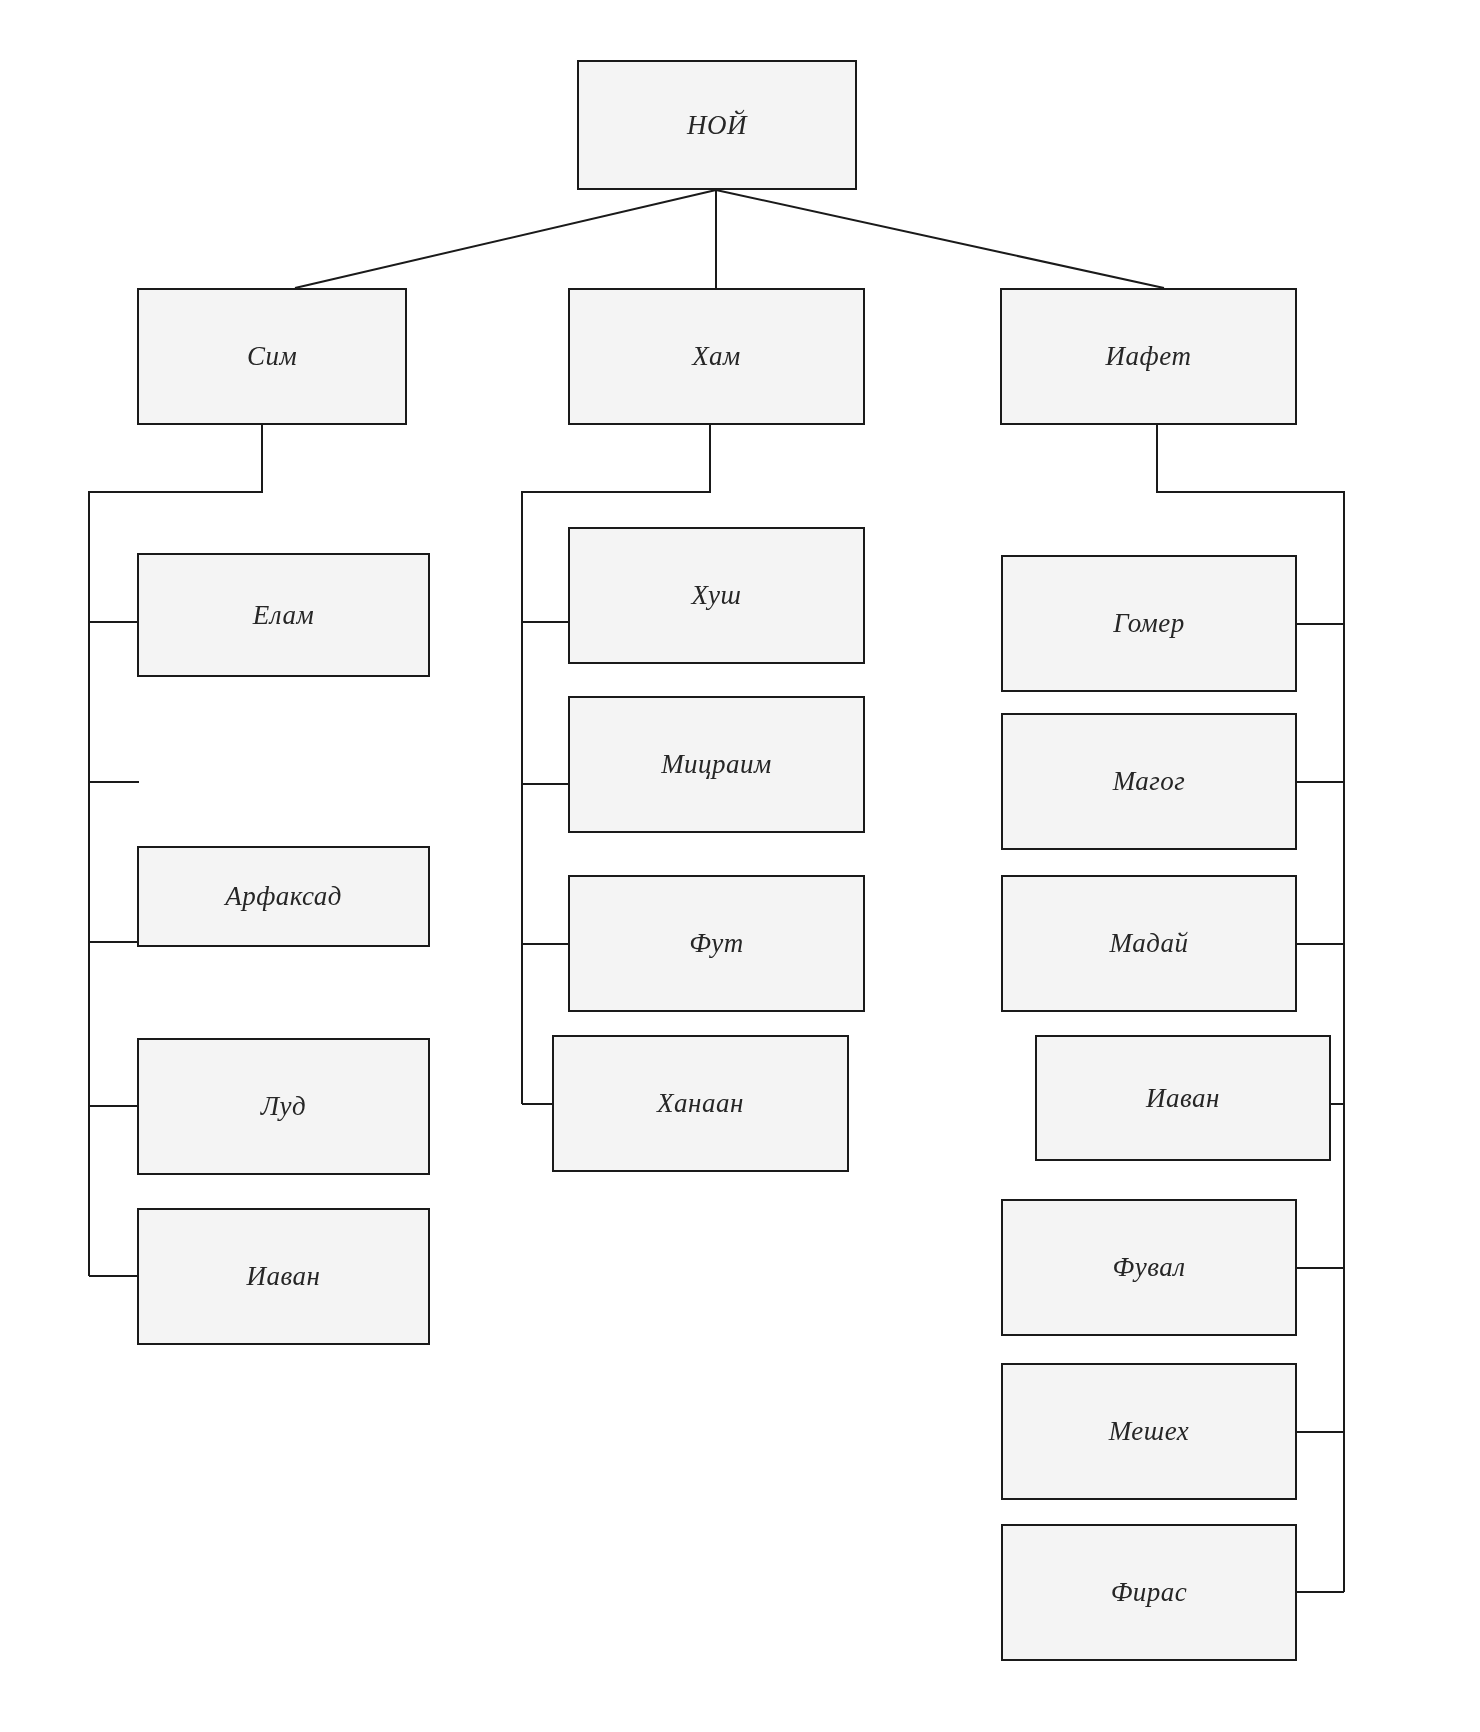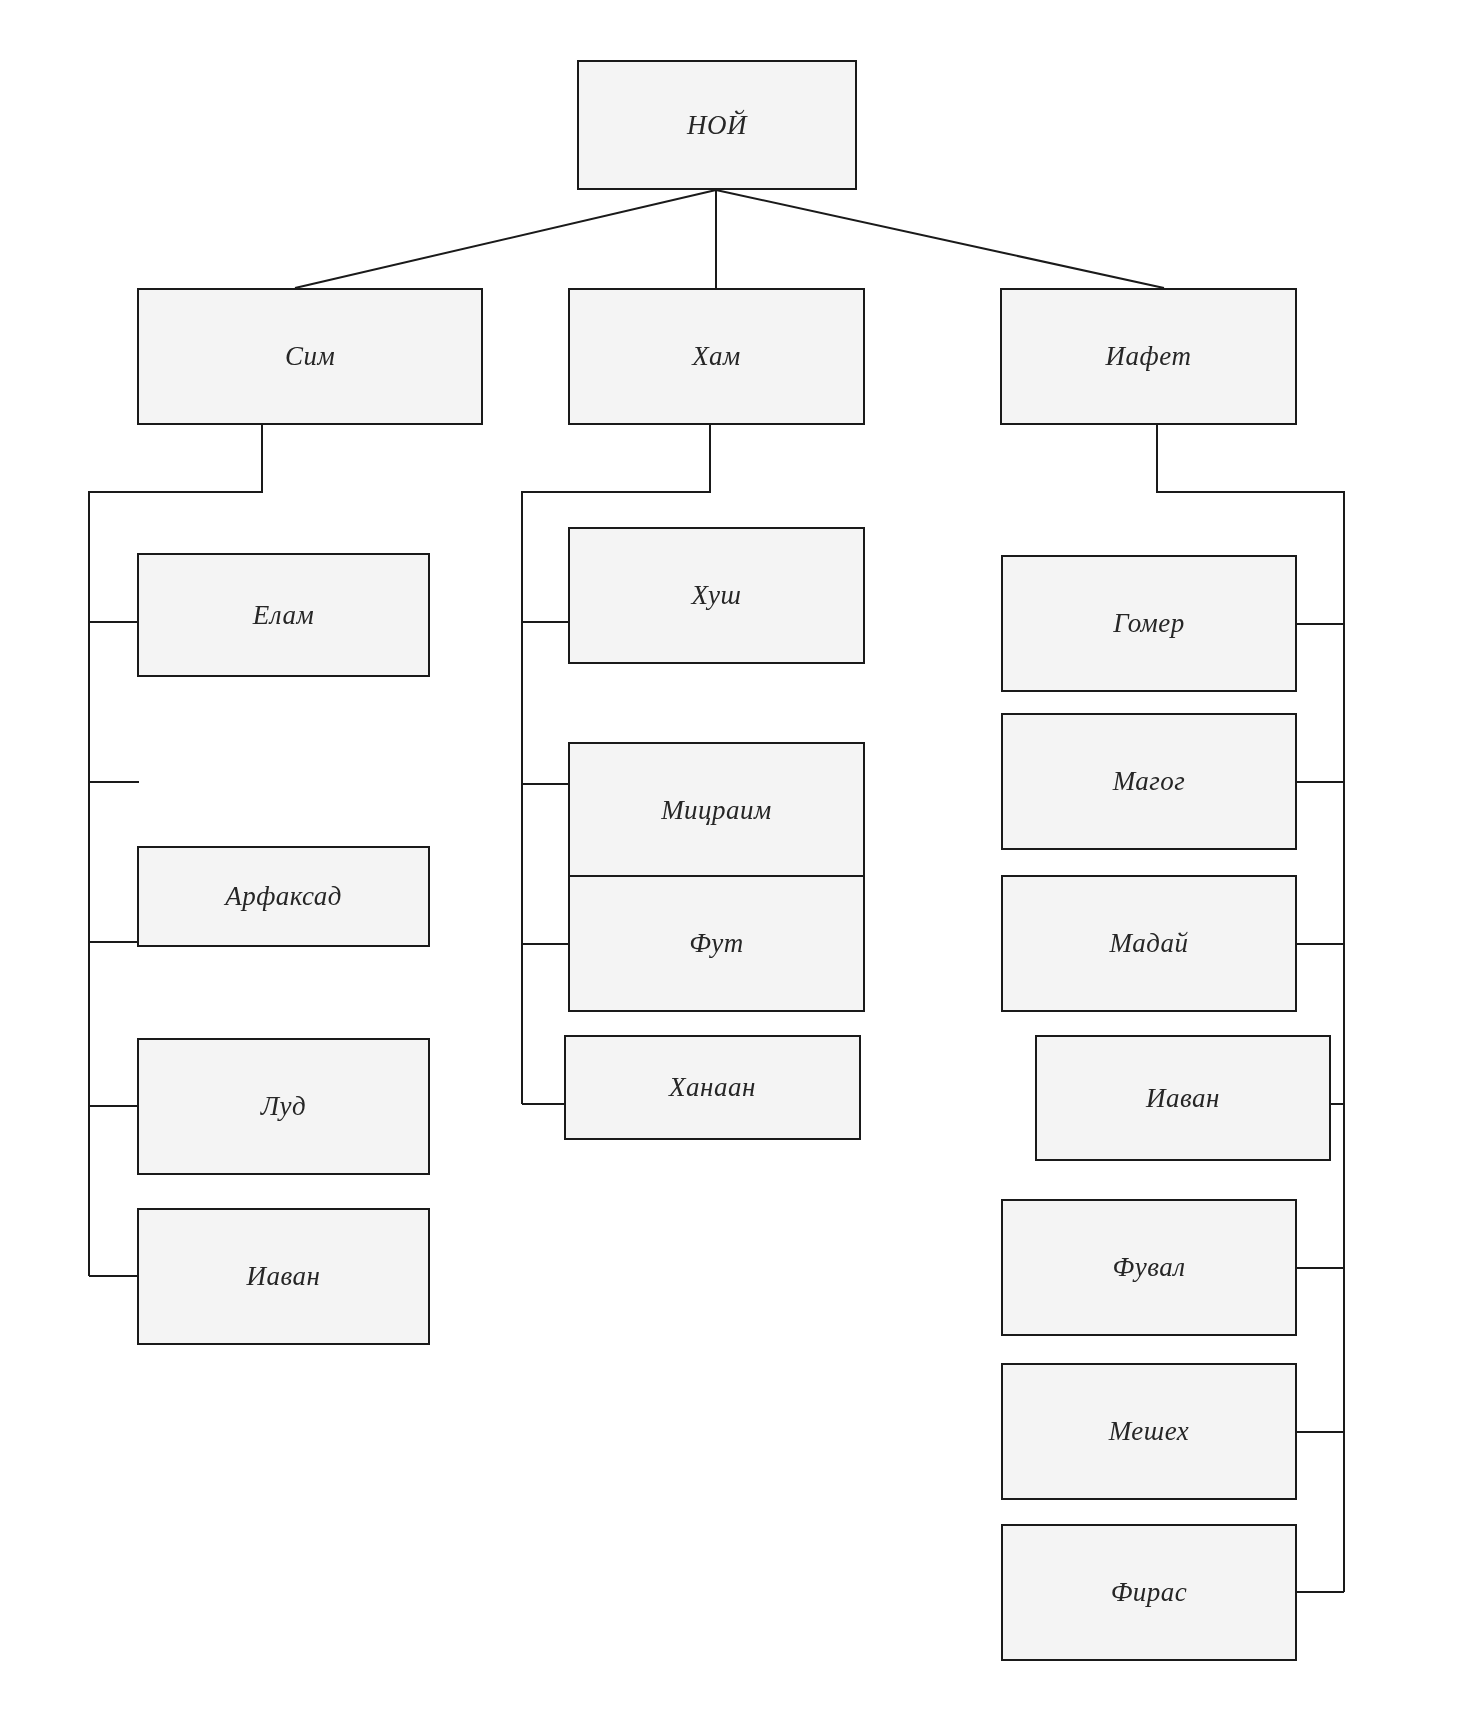--- a/index.html
+++ b/index.html
@@ -79,21 +79,21 @@
       <path d="M1295 1268 L1344 1268"></path>
       <path d="M1295 1432 L1344 1432"></path>
       <path d="M1295 1592 L1344 1592"></path>
     </g>
   </svg>
 
   <div class="node" style="left:577px;top:60px;width:280px;height:130px">
     <span class="label">НОЙ</span>
   </div>
 
-  <div class="node" style="left:137px;top:288px;width:346px;height:137px">
+  <div class="node" style="left:137px;top:288px;width:270px;height:137px">
     <span class="label">Сим</span>
   </div>
   <div class="node" style="left:568px;top:288px;width:297px;height:137px">
     <span class="label">Хам</span>
   </div>
   <div class="node" style="left:1000px;top:288px;width:297px;height:137px">
     <span class="label">Иафет</span>
   </div>
 
   <div class="node" style="left:137px;top:553px;width:293px;height:124px">
@@ -105,27 +105,27 @@
   <div class="node" style="left:137px;top:1038px;width:293px;height:137px">
     <span class="label">Луд</span>
   </div>
   <div class="node" style="left:137px;top:1208px;width:293px;height:137px">
     <span class="label">Иаван</span>
   </div>
 
   <div class="node" style="left:568px;top:527px;width:297px;height:137px">
     <span class="label">Хуш</span>
   </div>
-  <div class="node" style="left:568px;top:742px;width:297px;height:137px">
+  <div class="node" style="left:568px;top:696px;width:297px;height:137px">
     <span class="label">Мицраим</span>
   </div>
   <div class="node" style="left:568px;top:875px;width:297px;height:137px">
     <span class="label">Фут</span>
   </div>
-  <div class="node" style="left:564px;top:1035px;width:297px;height:105px">
+  <div class="node" style="left:552px;top:1035px;width:297px;height:137px">
     <span class="label">Ханаан</span>
   </div>
 
   <div class="node" style="left:1001px;top:555px;width:296px;height:137px">
     <span class="label">Гомер</span>
   </div>
   <div class="node" style="left:1001px;top:713px;width:296px;height:137px">
     <span class="label">Магог</span>
   </div>
   <div class="node" style="left:1001px;top:875px;width:296px;height:137px">

